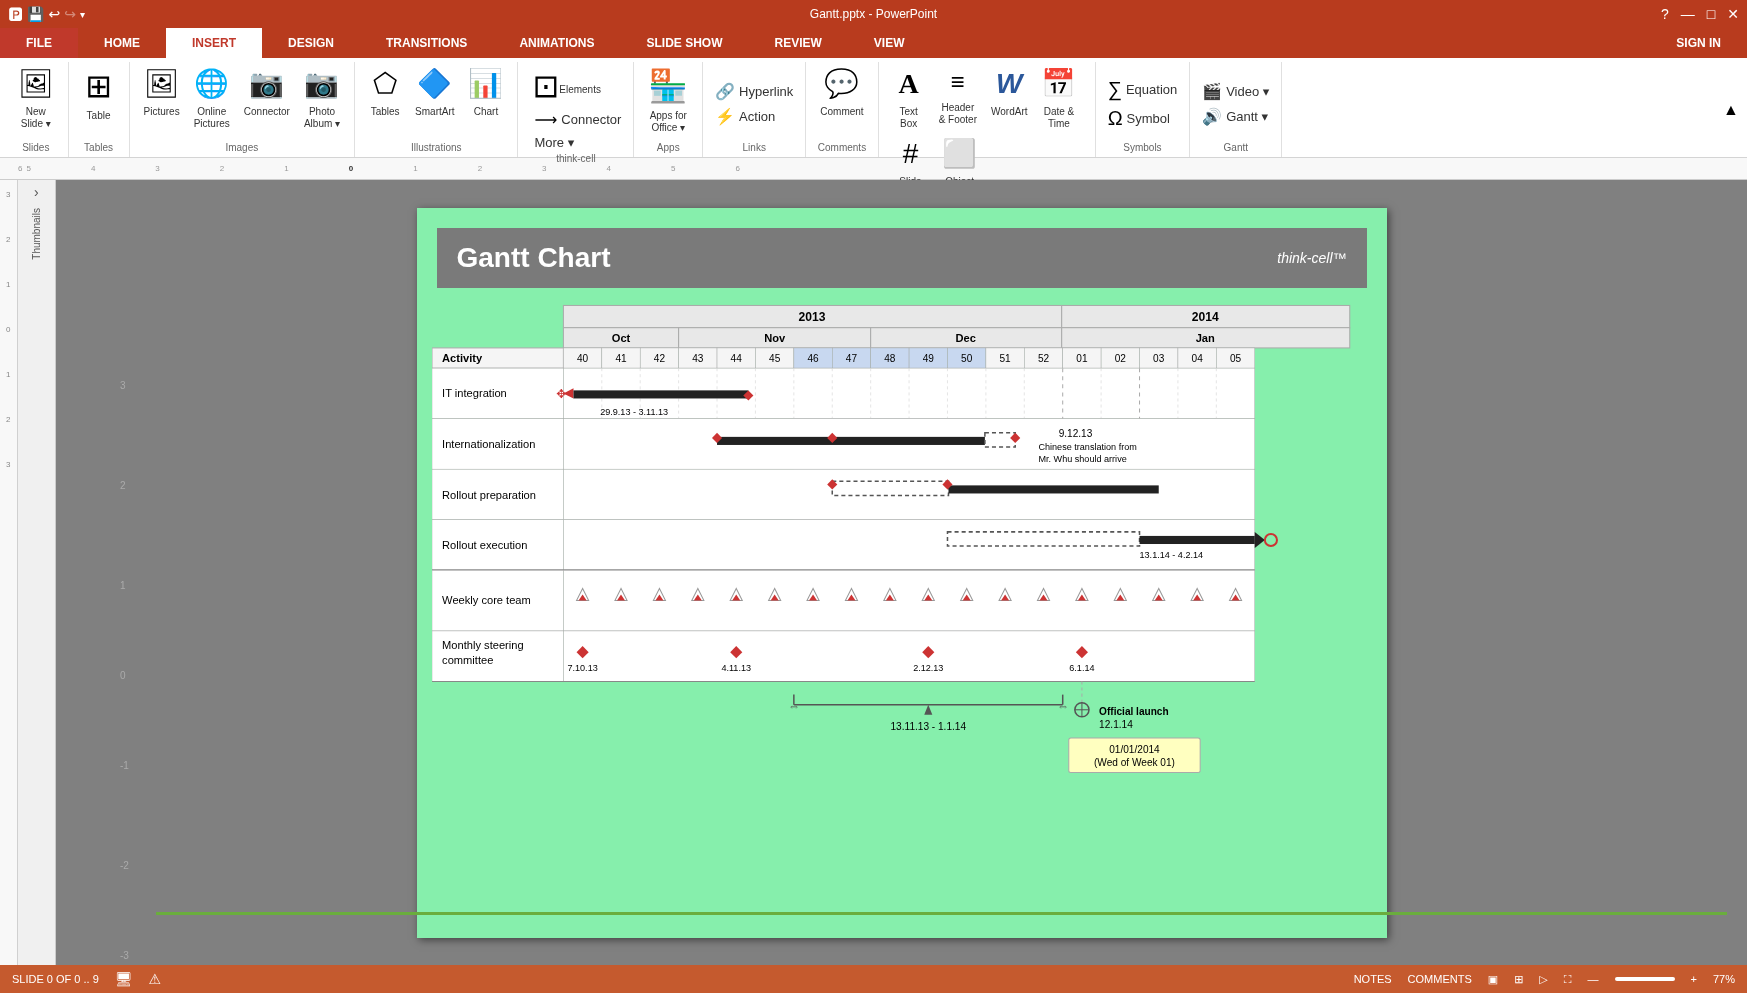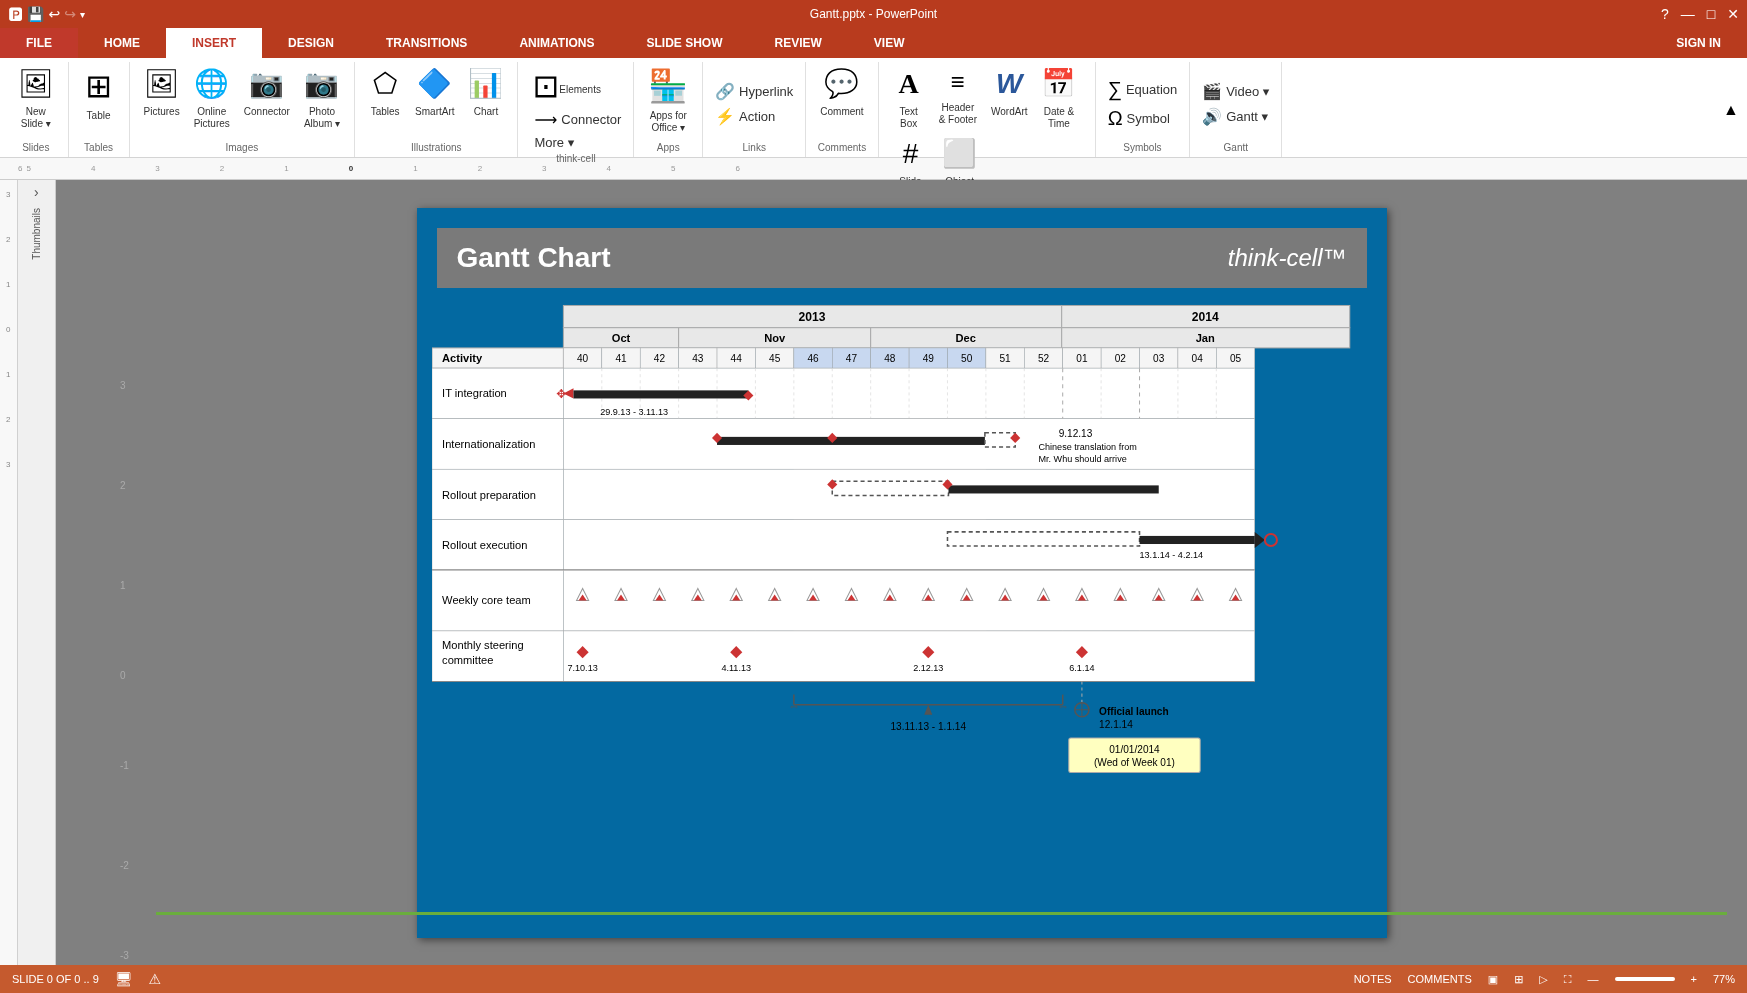--- a/index.html
+++ b/index.html
@@ -113,21 +113,21 @@
       background: #808080;
       display: flex;
       align-items: center;
       justify-content: center;
       position: relative;
       overflow: hidden;
     }
 
     
     .slide {
-      background: #0369a1;
+      background: #86efac;
       width: 970px;
       height: 730px;
       position: relative;
       box-shadow: 2px 2px 8px rgba(0,0,0,0.5);
     }
 
     
     .slide-title-bar {
       background: #7a7a7a;
       color: white;
@@ -429,21 +429,21 @@
       <div style="writing-mode:vertical-lr;transform:rotate(180deg);font-size:10px;color:#555;margin-top:8px;">Thumbnails</div>
     </div>
   </div>
 
   <div class="canvas-area">
 
     <div class="slide">
       
       <div class="slide-title-bar">
         <span>Gantt Chart</span>
-        <span style="font-size:24px;font-style:italic;font-weight:normal;">think-cell™</span>
+        <span style="font-size:14px;font-style:italic;font-weight:normal;">think-cell™</span>
       </div>
 
       
       <svg viewBox="0 0 930 470" style="margin-left:15px;margin-top:10px;width:940px;height:490px;font-family:Arial,sans-serif;font-size:11px;">
 
         <rect x="130" y="0" width="493" height="22" fill="#e8e8e8" stroke="#aaa" stroke-width="1"></rect>
         <text x="376" y="15" text-anchor="middle" font-weight="bold" font-size="12">2013</text>
         <rect x="623" y="0" width="285" height="22" fill="#e8e8e8" stroke="#aaa" stroke-width="1"></rect>
         <text x="765" y="15" text-anchor="middle" font-weight="bold" font-size="12">2014</text>
 

